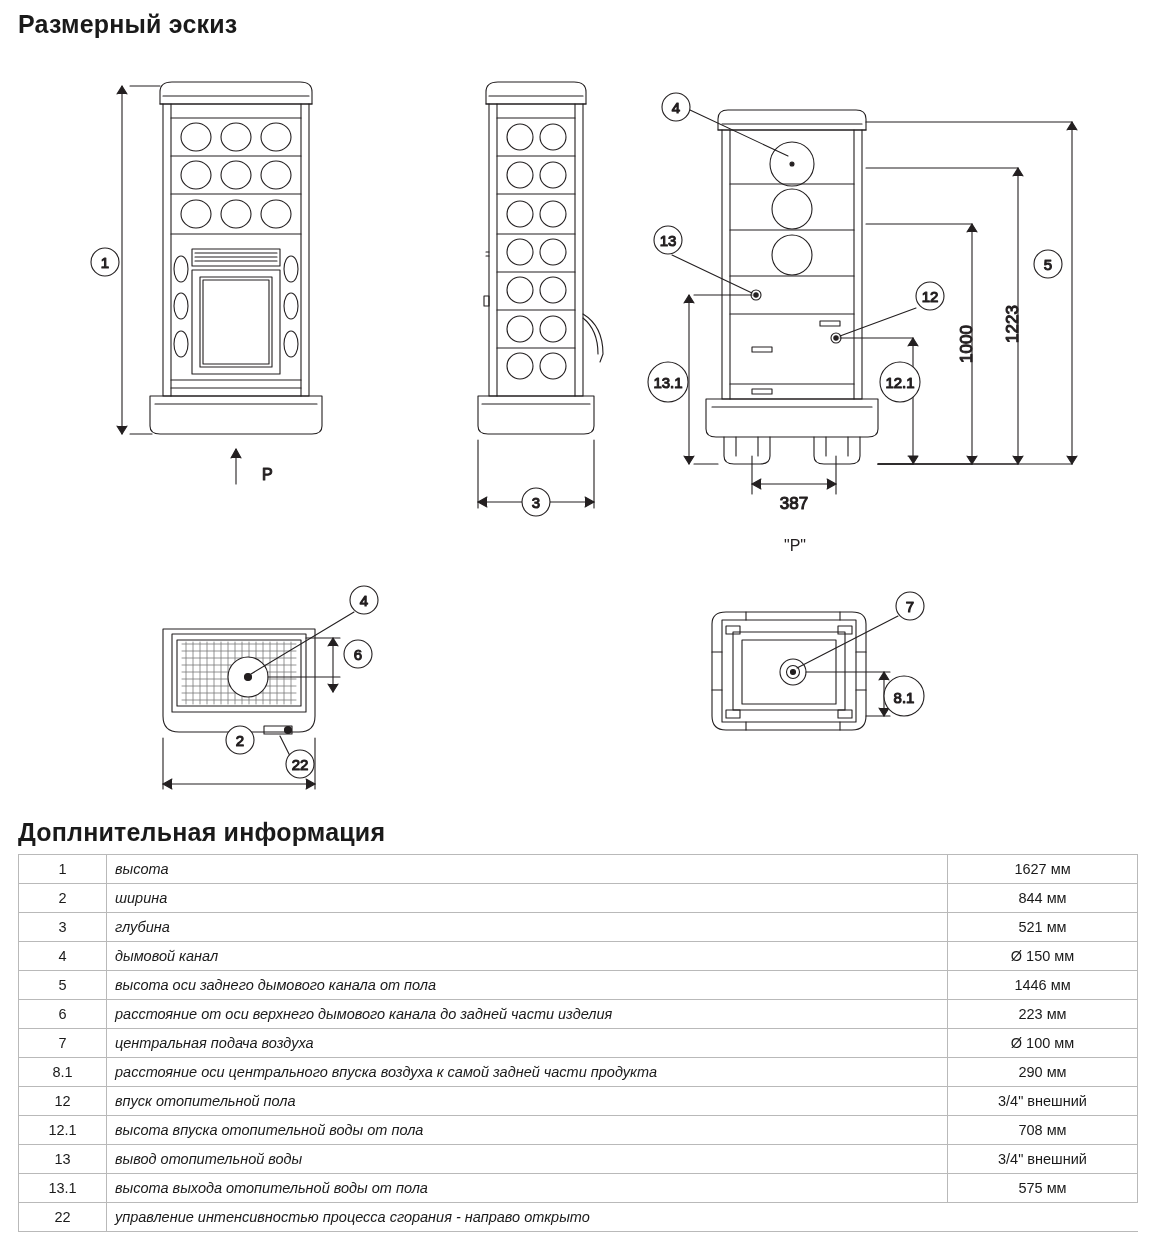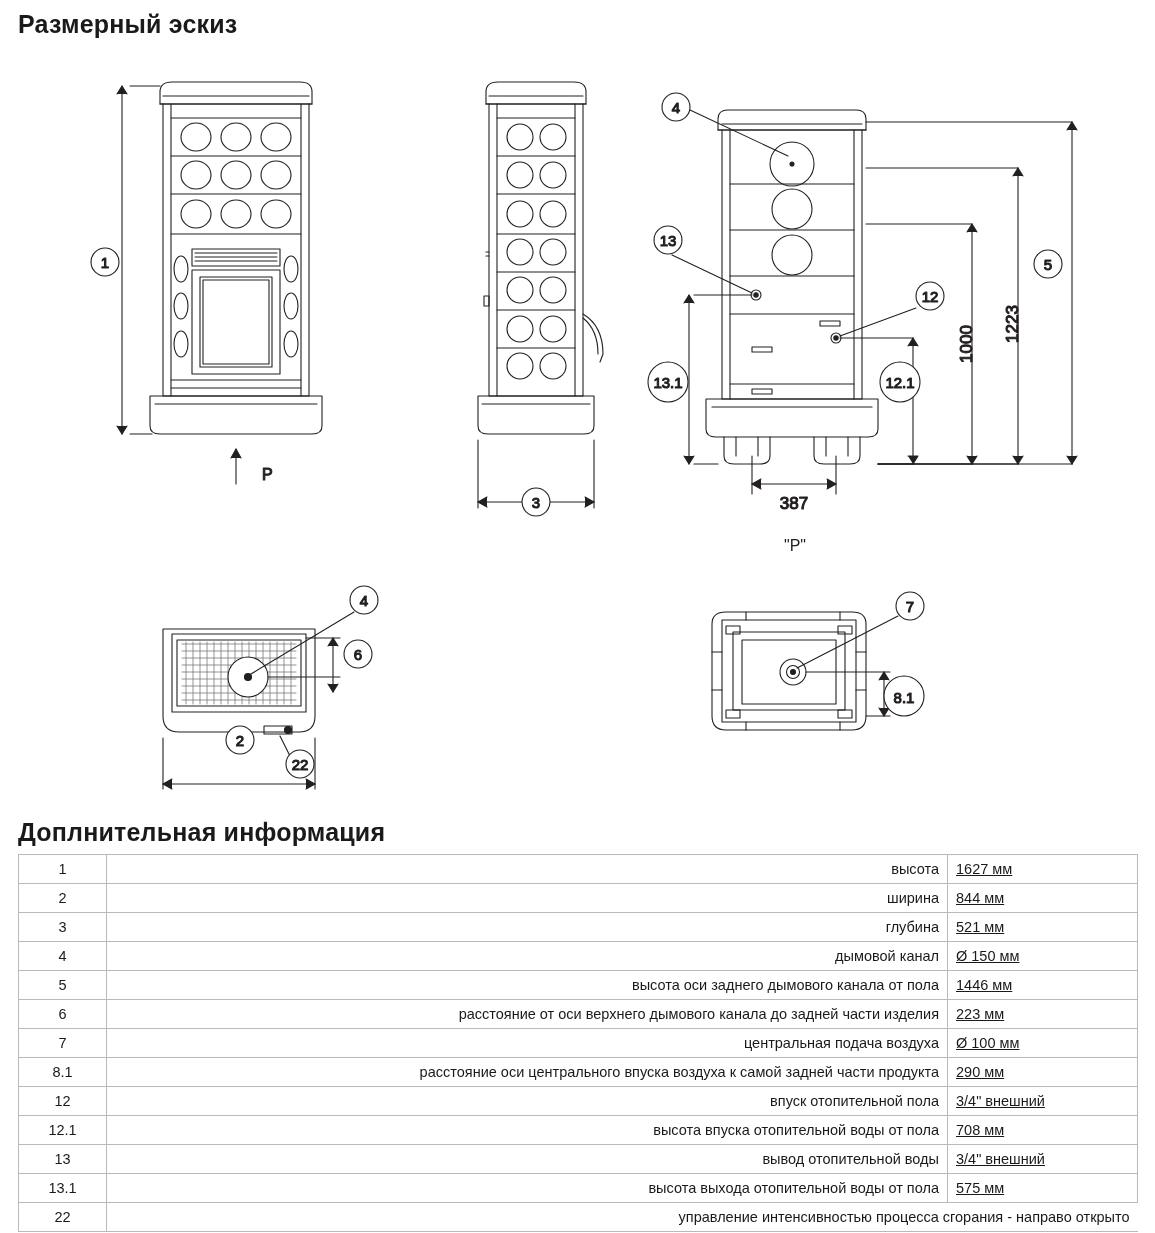--- a/index.html
+++ b/index.html
@@ -48,27 +48,27 @@
     padding: 5px 8px;
     height: 29px;
     vertical-align: middle;
     background: #fff;
   }
   .info-table td.num {
     width: 88px;
     text-align: center;
   }
   .info-table td.desc {
-    text-align: right;
+    text-align: left;
+    font-style: italic;
   }
   .info-table td.val {
     width: 190px;
-    text-align: left;
+    text-align: center;
     border-left: none;
-    text-decoration: underline;
   }
   .info-table tr.no-val td.desc { border-right: none; }
 
   .balloon-text { font-family: "Liberation Sans", sans-serif; }
 </style>
 </head>
 <body>
 
 <div class="page">
 

